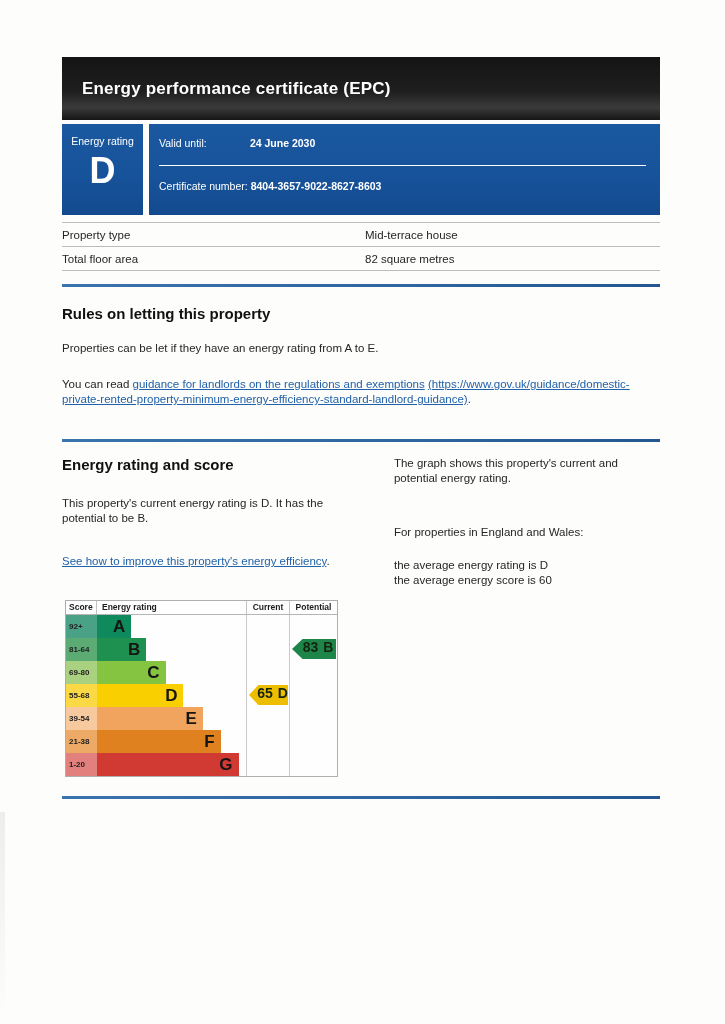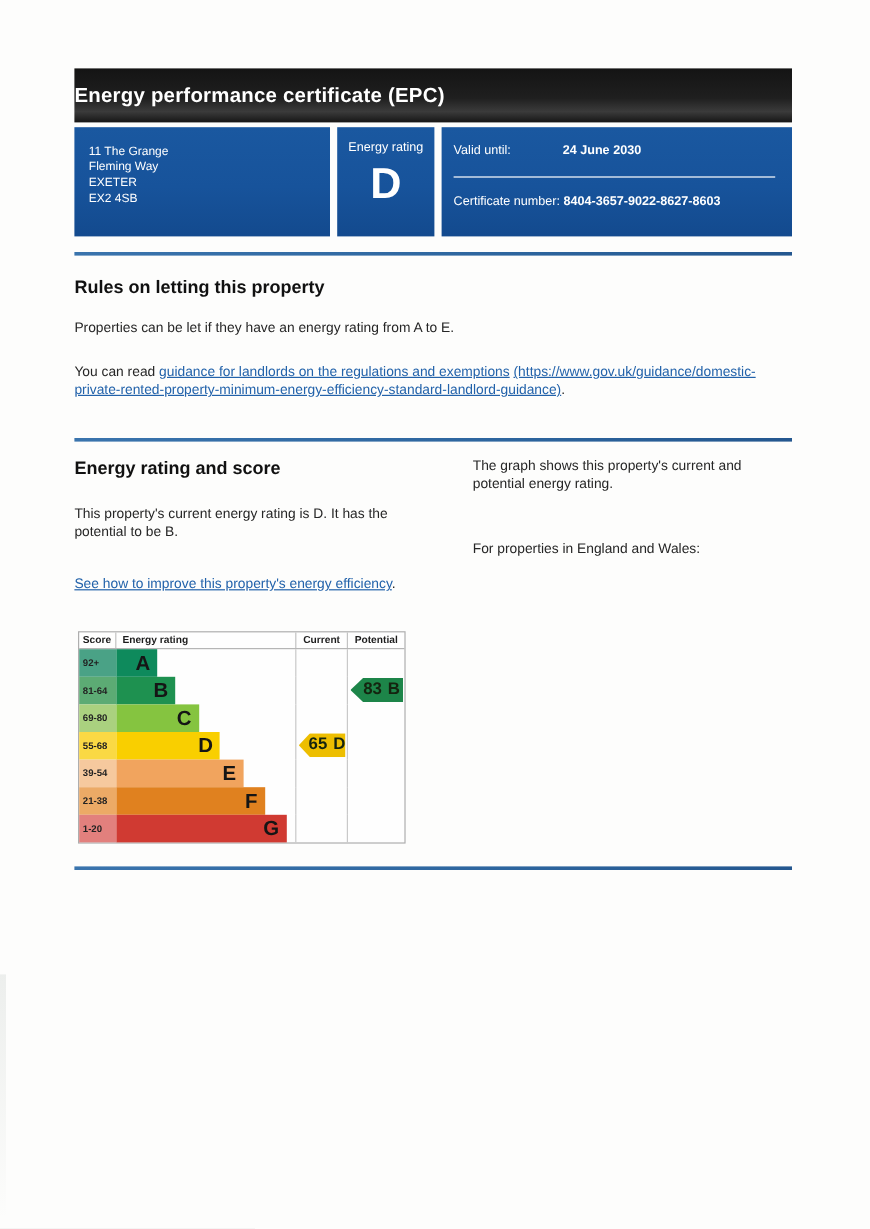--- a/index.html
+++ b/index.html
@@ -10,24 +10,24 @@
     width: 725px; height: 1024px;
     background: #fdfdfc;
     margin: 0 auto;
     overflow: hidden;
     color: #262626;
   }
   .content { position: absolute; left: 62px; top: 57px; width: 598px; }
 
   
   .banner-dark {
-    height: 45px;
+    height: 63px;
     background: linear-gradient(180deg, #141414 0%, #1f1f1f 55%, #3b3b3b 80%, #161616 100%);
     display: flex; align-items: center;
-    padding-left: 0;
+    padding-left: 20px;
   }
   .banner-dark h1 { color: #ffffff; font-size: 17px; font-weight: bold; letter-spacing: .2px; }
 
   
   .banner-blue { display: flex; gap: 6px; margin-top: 4px; height: 91px; }
   .blue-cell { background: linear-gradient(180deg, #1a58a0 0%, #17539b 55%, #134a8e 100%); color: #fff; }
   .cell-address { width: 213px; padding: 14px 8px 0 12px; }
   .cell-address div { font-size: 10px; line-height: 13px; }
   .cell-rating { width: 81px; text-align: center; padding-top: 11px; }
   .cell-rating .lbl { font-size: 10.5px; }
@@ -115,43 +115,47 @@
 <body>
 
 <div class="page">
   <div class="content">
 
     <div class="banner-dark">
       <h1>Energy performance certificate (EPC)</h1>
     </div>
 
     <div class="banner-blue">
-      <div class="blue-cell cell-address">
-        <div>11 The Grange</div>
-        <div>Fleming Way</div>
-        <div>EXETER</div>
-        <div>EX2 4SB</div>
-      </div>
       <div class="blue-cell cell-rating">
         <div class="lbl">Energy rating</div>
         <div class="big">D</div>
       </div>
       <div class="blue-cell cell-valid">
         <div class="row1">
           <span class="lbl">Valid until:</span>
           <span class="bold">24 June 2030</span>
         </div>
         <hr>
         <div class="row2">
           <span>Certificate number:</span>
           <span class="bold">8404-3657-9022-8627-8603</span>
         </div>
       </div>
     </div>
 
+    <div class="prop-table">
+      <div class="prop-row">
+        <div class="plabel">Property type</div>
+        <div>Mid-terrace house</div>
+      </div>
+      <div class="prop-row">
+        <div class="plabel">Total floor area</div>
+        <div>82 square metres</div>
+      </div>
+    </div>
 
     <hr class="divider div1">
 
     <div class="rules">
       <h2>Rules on letting this property</h2>
       <p class="p1">Properties can be let if they have an energy rating from A to E.</p>
       <p class="p2"><span>You can read </span><a class="doc-link">guidance for landlords on the regulations and exemptions</a>
         <a class="doc-link">(https://www.gov.uk/guidance/domestic-private-rented-property-minimum-energy-efficiency-standard-landlord-guidance)</a><span>.</span></p>
     </div>
 
@@ -251,20 +255,21 @@
                 <div class="c-cur"></div>
                 <div class="c-pot"></div>
               </div>
             </div>
         </div>
       </div>
 
       <div class="col-right">
         <p>The graph shows this property's current and potential energy rating.</p>
         <p class="p3">For properties in England and Wales:</p>
+        <p class="p4"><span>the average energy rating is D</span><br><span>the average energy score is 60</span></p>
       </div>
     </div>
 
     <hr class="divider div-bottom">
   </div>
 
   <div class="scan-streak"></div>
 </div>
 
 </body></html>

